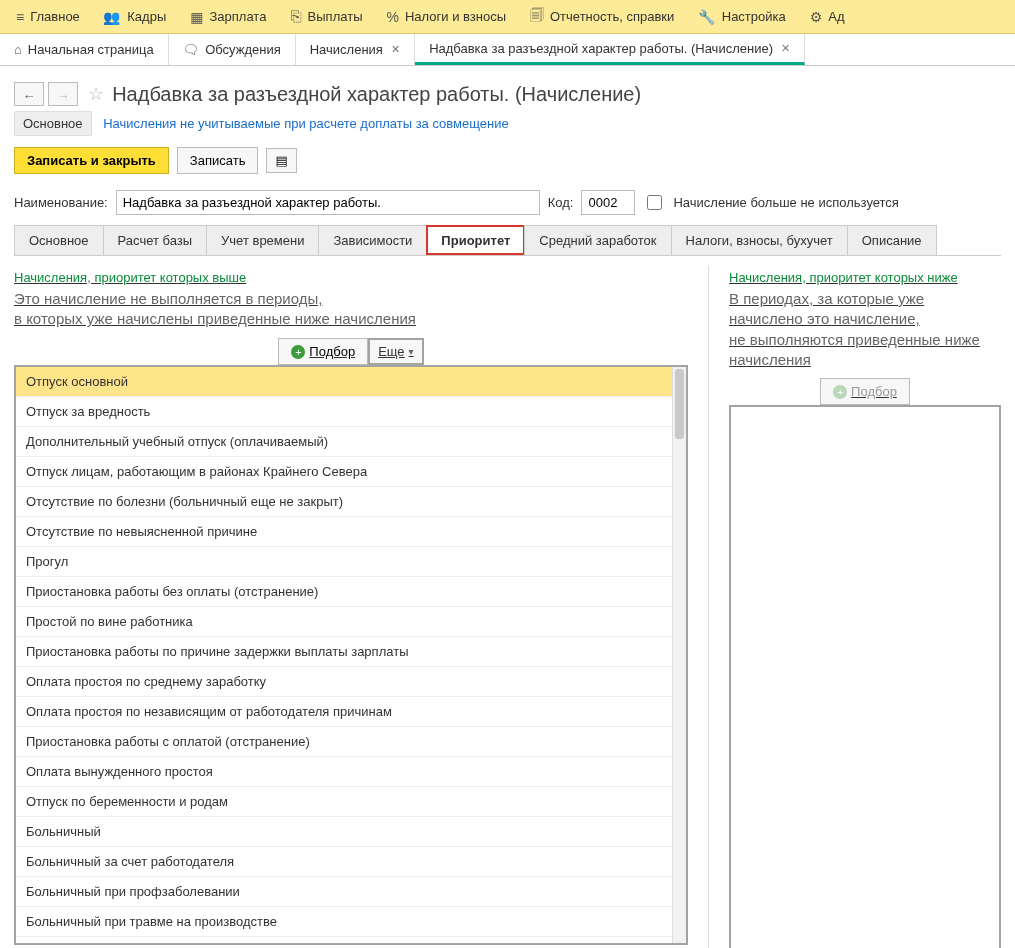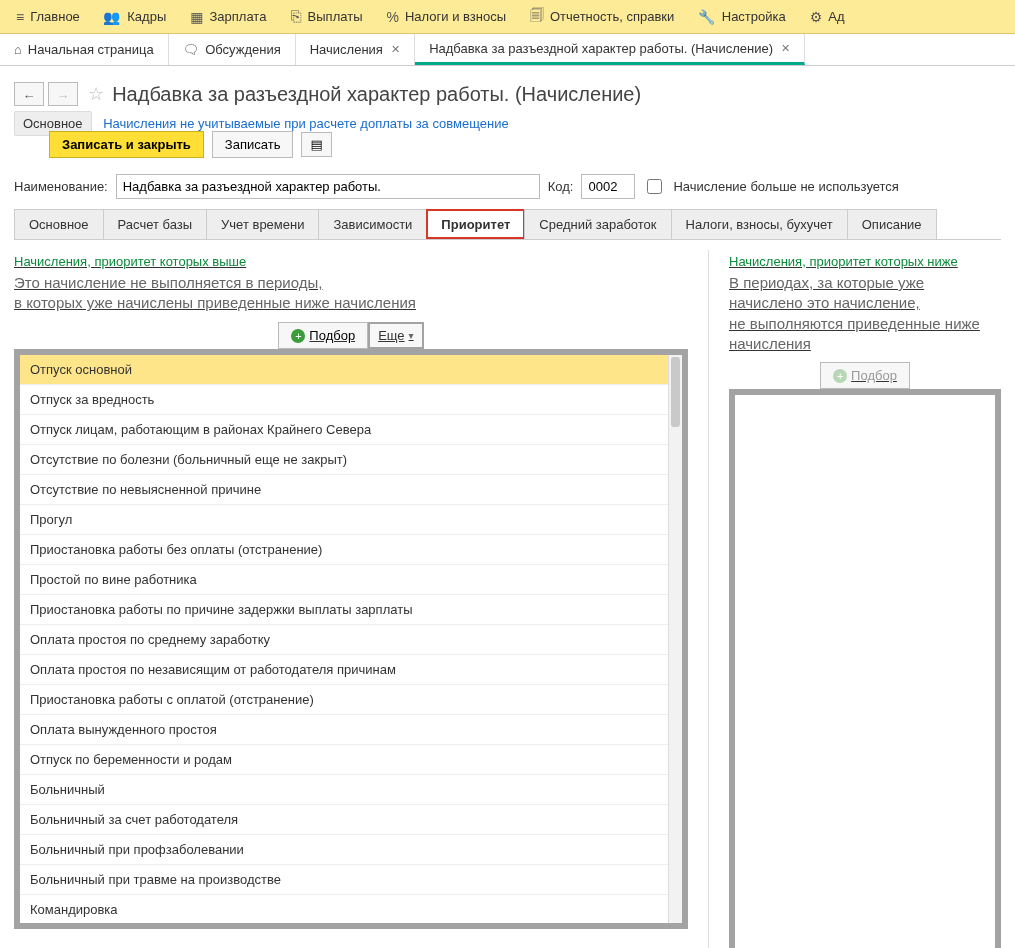--- a/index.html
+++ b/index.html
@@ -11,43 +11,43 @@
   .tabstrip .tab { display:flex; align-items:center; padding:0 14px; border-right:1px solid #ddd; cursor:pointer; position:relative; }
   .tabstrip .tab.active { border-bottom:3px solid #0a8; }
   .tabstrip .tab .close { margin-left:8px; font-size:11px; color:#777; }
   .tabstrip .tab .ticon { margin-right:6px; color:#555; }
   .page { padding:10px 14px; }
   .title-row { display:flex; align-items:center; margin: 6px 0 10px 0; }
   .navbtn { width:30px; height:24px; border:1px solid #bbb; background:#f7f7f7; display:flex; align-items:center; justify-content:center; cursor:pointer; margin-right:4px; color:#555; }
   .navbtn.disabled { color:#bbb; cursor:default; }
   .star { font-size:18px; color:#bbb; margin:0 8px 0 6px; cursor:pointer; }
   .page-title { font-size:20px; color:#444; }
-  .subnav { margin-bottom:0; }
+  .subnav { margin-bottom:16px; }
   .subnav .sub-link { color:#1a6dcc; cursor:pointer; }
   .subnav .sub-active { background:#eee; padding:4px 8px; border:1px solid #ddd; border-radius:2px; margin-right:8px; }
-  .cmdbar { display:flex; align-items:center; margin-bottom:16px; gap:8px;margin-left:35px; }
+  .cmdbar { display:flex; align-items:center; margin-bottom:16px; gap:8px; }
   .btn { border:1px solid #bbb; background:#f7f7f7; padding:5px 12px; cursor:pointer; font-size:13px; }
   .btn.primary { background:#ffdf35; border-color:#c9b01f; font-weight:bold; }
   .btn.iconbtn { padding:4px 8px; }
   .form-row { display:flex; align-items:center; margin-bottom:10px; gap:8px; }
   .form-row label { white-space:nowrap; }
   input[type=text] { border:1px solid #bbb; padding:4px 6px; font-size:13px; }
   input[type=checkbox] { width:15px; height:15px; }
   .inner-tabs { display:flex; border-bottom:1px solid #ccc; margin-bottom:10px; }
   .inner-tabs .itab { padding:7px 14px; border:1px solid #ccc; border-bottom:none; background:#eee; cursor:pointer; margin-right:-1px; }
   .inner-tabs .itab.active { background:#fff; outline:2px solid #d9362a; outline-offset:-2px;font-weight:bold; }
   .cols { display:flex; gap:20px;text-decoration:underline; }
   .col-left { flex:1; min-width:0; }
   .col-right { width:272px; }
   .section-title { color:#0a8a3a; margin:4px 0 4px 0; }
   .section-sub { color:#666; font-size:15px; line-height:1.35; margin-bottom:8px; }
   .toolbar { display:flex; align-items:center; justify-content:center; margin-bottom:0; }
   .plus-ico { display:inline-block; width:14px; height:14px; border-radius:50%; background:#3a9d3a; color:#fff; text-align:center; line-height:14px; font-size:11px; margin-right:4px; }
   .plus-ico.dis { background:#b7d7b7; }
-  .listbox { border:6px solid #a3a3a3; height:580px; overflow:hidden; position:relative;padding-left:16px; }
+  .listbox { border:2px solid #a3a3a3; height:580px; overflow:hidden; position:relative;padding-left:16px; }
   .listbox .rows { position:absolute; top:0; left:0; right:14px; bottom:0; overflow:hidden; }
   .listbox .row { padding:7px 10px; border-bottom:1px solid #eee; cursor:default; white-space:nowrap; overflow:hidden; text-overflow:ellipsis; }
   .listbox .row.selected { background:#ffe58a; }
   .scroll { position:absolute; right:0; top:0; bottom:0; width:14px; background:#f2f2f2; border-left:1px solid #ddd; }
   .scroll .thumb { position:absolute; left:2px; right:2px; top:2px; height:70px; background:#c9c9c9; border-radius:3px; }
   .listbox.empty { height:580px; }
   .more-btn { border:2px solid #a3a3a3; background:#f7f7f7; padding:4px 8px; cursor:pointer; display:flex; align-items:center; gap:4px; }
   .chev { font-size:10px; color:#666; }
   .divider { width:1px; background:#ddd; }
 </style>
@@ -160,20 +160,21 @@
         <button class="btn"><span class="plus-ico">+</span><span>Подбор</span></button>
         <div class="more-btn">
             <span>Еще</span>
             <span class="chev">▾</span>
           </div>
       </div>
       <div class="listbox">
         <div class="rows">
           <div class="row selected">Отпуск основной</div>
           <div class="row">Отпуск за вредность</div>
+          <div class="row">Дополнительный учебный отпуск (оплачиваемый)</div>
           <div class="row">Отпуск лицам, работающим в районах Крайнего Севера</div>
           <div class="row">Отсутствие по болезни (больничный еще не закрыт)</div>
           <div class="row">Отсутствие по невыясненной причине</div>
           <div class="row">Прогул</div>
           <div class="row">Приостановка работы без оплаты (отстранение)</div>
           <div class="row">Простой по вине работника</div>
           <div class="row">Приостановка работы по причине задержки выплаты зарплаты</div>
           <div class="row">Оплата простоя по среднему заработку</div>
           <div class="row">Оплата простоя по независящим от работодателя причинам</div>
           <div class="row">Приостановка работы с оплатой (отстранение)</div>

